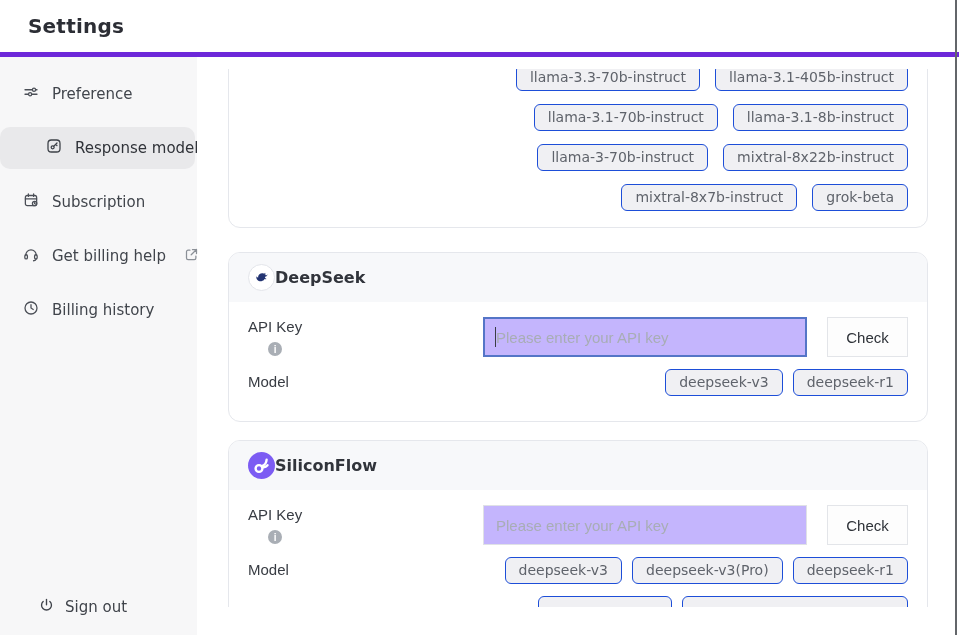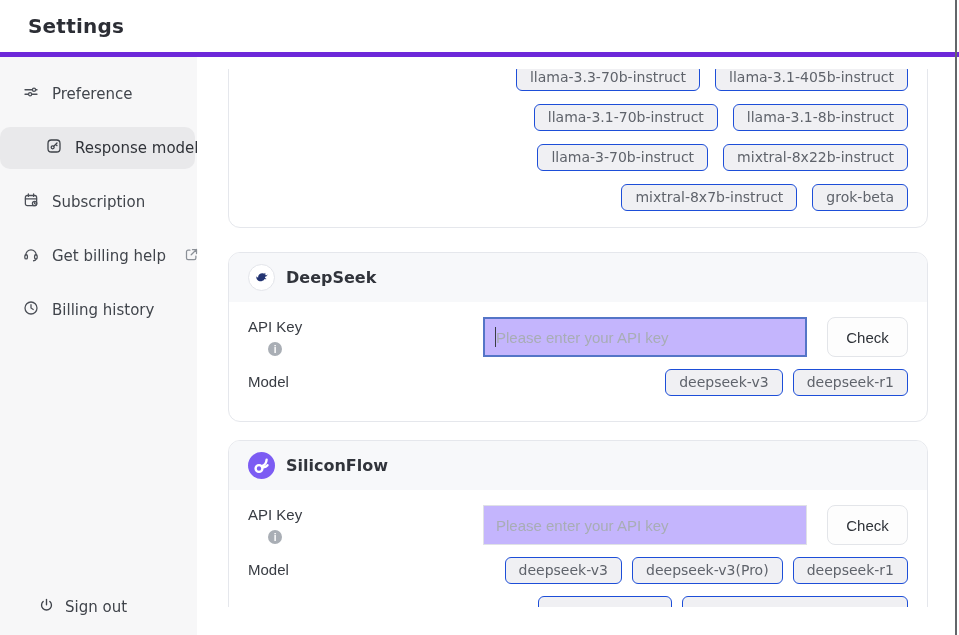--- a/index.html
+++ b/index.html
@@ -39,39 +39,39 @@
   .chip { height:27px; line-height:25px; padding:0 13px; background:#f0f0f3; border:1px solid #1d4ed8;
           border-radius:6px; font-size:14px; color:#5f636b; white-space:nowrap; }
   .chip.partial-chip:nth-child(1){ width:134px; }
   .chip.partial-chip:nth-child(2){ width:226px; }
 
   
   .card.provider { }
   .card.deepseek { top:183px; height:170px; }
   .card.siliconflow { top:371px; height:260px; }
   .prov-header { height:49px; background:#f7f8fa; border-radius:11px 11px 0 0; display:flex; align-items:center;
-                 padding-left:19px; gap:11px; }
+                 padding-left:19px; }
   .prov-title { font-size:16px; font-weight:600; color:#31343b; }
   .logo { width:27px; height:27px; border-radius:50%; display:flex; align-items:center; justify-content:center; }
   .logo.ds { background:#fff; border:1px solid #e3e5ea; }
   .logo.sf { border:none; }
 
   .apikey-row { display:flex; align-items:center; padding:0 19px; margin-top:15px; }
   .field-label { font-size:15px; color:#383c43; display:flex; align-items:center; gap:7px; }
   .info-dot { width:14px; height:14px; border-radius:50%; background:#a9aeb5; color:#fff; font-size:10px;
               font-weight:bold; display:inline-flex; align-items:center; justify-content:center;
               font-family:"Liberation Sans", sans-serif; cursor:pointer; }
   .key-input-wrap { margin-left:auto; position:relative; width:324px; height:40px; }
   .key-input { width:100%; height:100%; border:1px solid #dfe1e6; border-radius:0; padding:0 12px;
                font-size:15px; color:#34373e; background:#c4b5fd; outline:none; }
   .key-input::placeholder { color:#a8adb5; }
   .key-input.focused { border:2px solid #5475c7; padding:0 11px; }
   .caret { position:absolute; left:12px; top:10px; width:1px; height:20px; background:#3a3d44; }
   .check-btn { margin-left:20px; width:81px; height:40px; background:#fdfdfd; border:1px solid #e3e5e9;
-               border-radius:8px; font-size:15px; font-weight:500; color:#2e3238; cursor:pointer;
+               border-radius:0; font-size:15px; font-weight:500; color:#2e3238; cursor:pointer;
                font-family:"Liberation Sans", sans-serif; }
 
   .model-row { display:flex; align-items:flex-start; padding:0 19px; margin-top:12px; }
   .model-row .field-label { margin-top:4px; }
   .model-chips { margin-left:auto; display:flex; gap:10px; }
   .partial-row { display:flex; justify-content:flex-end; gap:10px; padding:0 19px; margin-top:12px; }
 
   
   .scroll-line { position:absolute; top:0; bottom:0; left:955px; width:2px; background:#63666a; z-index:40; }
 </style>

